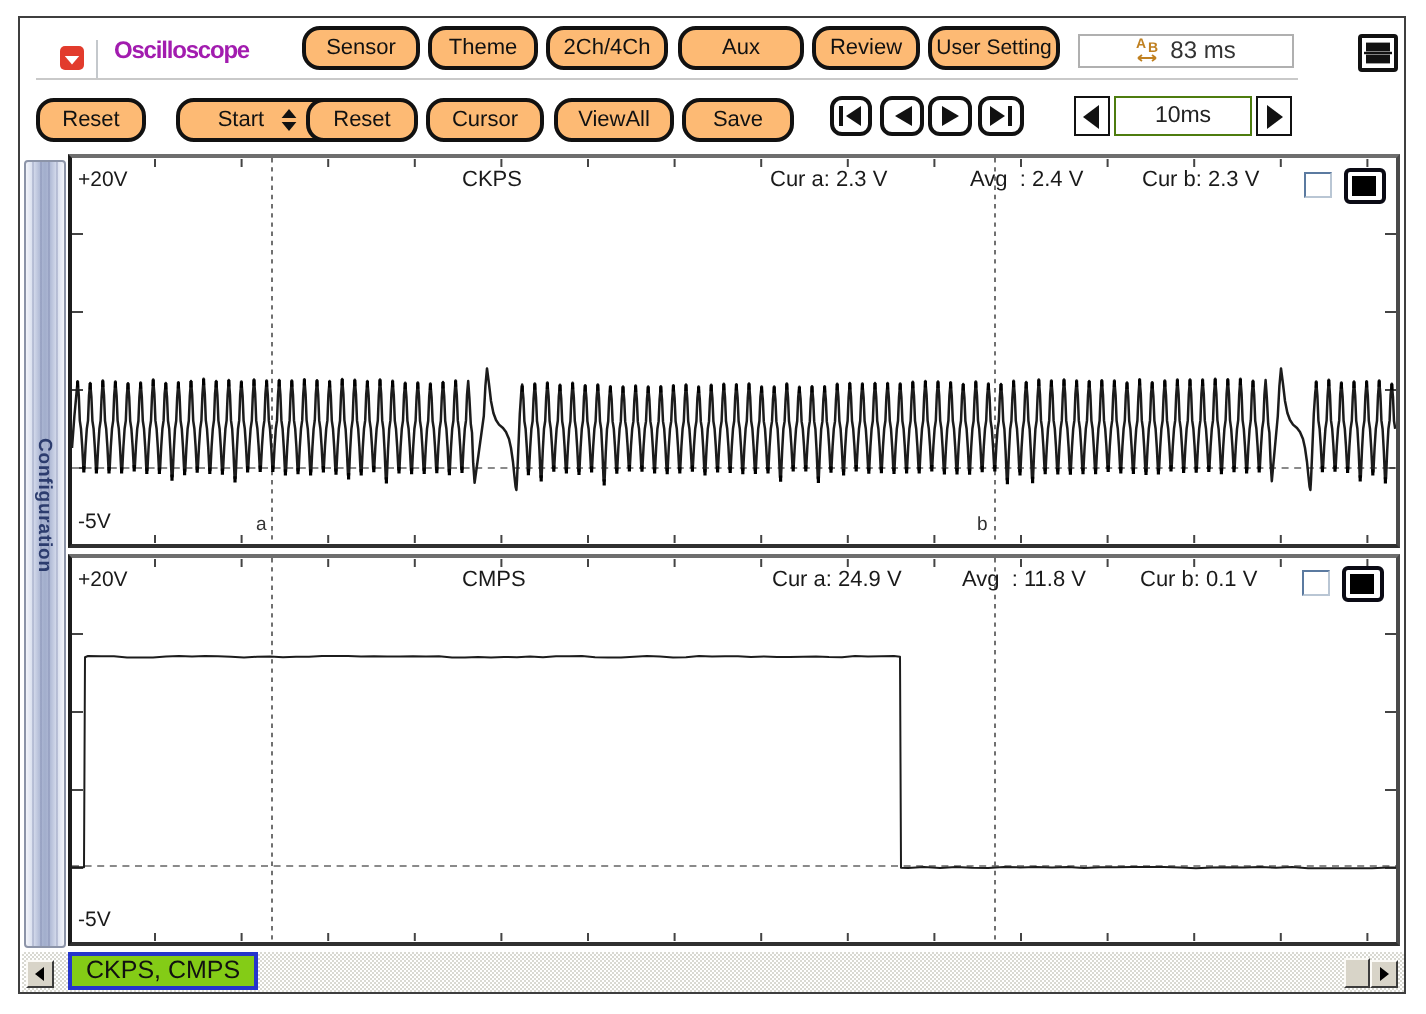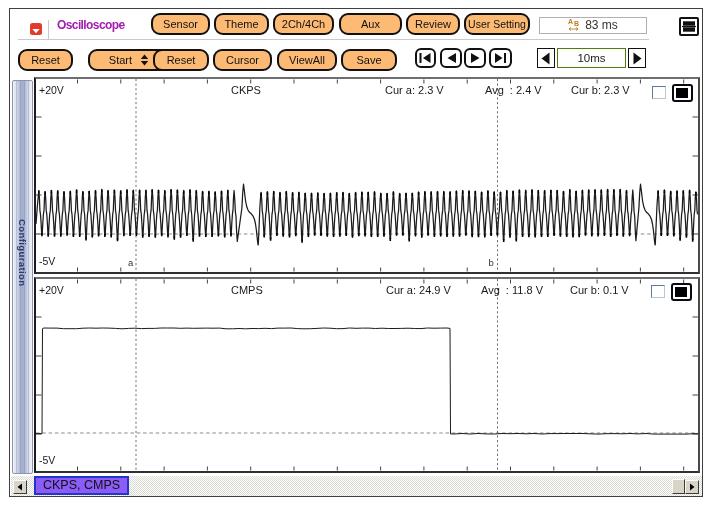--- a/index.html
+++ b/index.html
@@ -135,18 +135,18 @@
 <div class="ptx" style="left:39px;top:454px;font-size:10.5px">-5V</div>
 
 <div class="ab" style="left:10.5px;top:475.5px;width:691px;height:20.5px;
  background-image:linear-gradient(45deg,#d9d9d2 25%,transparent 25%,transparent 75%,#d9d9d2 75%),linear-gradient(45deg,#d9d9d2 25%,transparent 25%,transparent 75%,#d9d9d2 75%);
  background-size:2px 2px;background-position:0 0,1px 1px;background-color:#fff"></div>
 <div class="ab" style="left:13px;top:480px;width:13.5px;height:13.5px;background:#d8d4c8;border-top:1.5px solid #fbfaf6;border-left:1.5px solid #fbfaf6;border-right:1.5px solid #3c3c3c;border-bottom:1.5px solid #3c3c3c;display:flex;align-items:center;justify-content:center">
     <svg width="6" height="8">
       <polygon points="5,0.5 5,7.5 0.5,4" fill="#000"></polygon>
     </svg>
   </div>
-<div class="ab" style="left:34px;top:475.5px;width:95px;height:19.5px;border:2px solid #2535cc;background:#8b5cf6;display:flex;align-items:center;font-size:12.5px;color:#111;padding-left:7px">CKPS, CMPS</div>
+<div class="ab" style="left:34px;top:475.5px;width:95px;height:19.5px;border:2px solid #2535cc;background:#84cc16;display:flex;align-items:center;font-size:12.5px;color:#111;padding-left:7px">CKPS, CMPS</div>
 <div class="ab" style="left:671.5px;top:479px;width:13px;height:15px;background:#d8d4c8;border-top:1.5px solid #fbfaf6;border-left:1.5px solid #fbfaf6;border-right:1.5px solid #3c3c3c;border-bottom:1.5px solid #3c3c3c"></div>
 <div class="ab" style="left:685px;top:479.5px;width:14px;height:14.5px;background:#d8d4c8;border-top:1.5px solid #fbfaf6;border-left:1.5px solid #fbfaf6;border-right:1.5px solid #3c3c3c;border-bottom:1.5px solid #3c3c3c;display:flex;align-items:center;justify-content:center">
     <svg width="6" height="8">
       <polygon points="1,0.5 1,7.5 5.5,4" fill="#000"></polygon>
     </svg>
   </div>
 </body></html>

